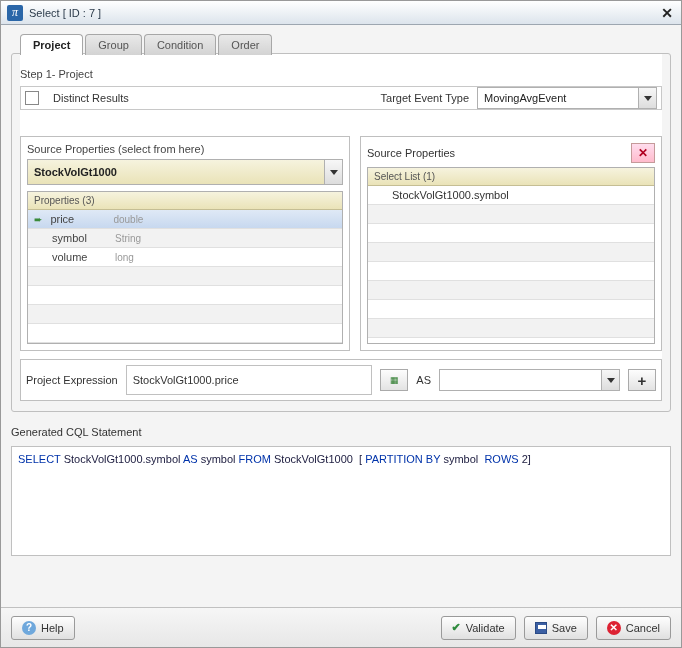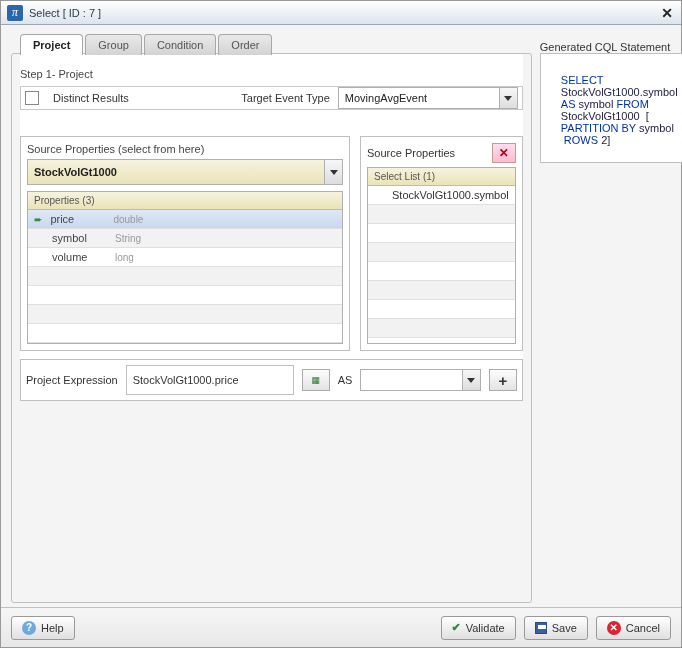--- a/index.html
+++ b/index.html
@@ -2,21 +2,21 @@
 <html><head>
 <meta charset="utf-8">
 <style>
 *{box-sizing:border-box;margin:0;padding:0;font-family:Tahoma,Arial,sans-serif;font-size:11px;color:#333}
 body{background:#f5f5f5}
 .dialog{width:682px;height:648px;background:#f4f4f4;border:1px solid #999;display:flex;flex-direction:column}
 .titlebar{background:linear-gradient(#fff,#dce4ec);border-bottom:1px solid #9da6b0;height:24px;display:flex;align-items:center;padding:0 6px;gap:6px}
 .titlebar .pi-icon{width:16px;height:16px;background:#2a66a8;border-radius:2px;display:flex;align-items:center;justify-content:center;color:#fff;font-family:serif;font-style:italic;font-size:12px}
 .titlebar .title{font-weight:normal;flex:1;color:#2b3a4a}
 .titlebar .close{width:16px;height:16px;font-size:14px;font-weight:bold;cursor:pointer;display:flex;align-items:center;justify-content:center;color:#222}
-.content{flex:1;padding:10px 10px 4px;display:flex;flex-direction:row;gap:8px}
+.content{flex:1;padding:10px 10px 4px;display:flex;flex-direction:column;gap:8px}
 .tabs-wrap{border:1px solid #bfbfbf;border-radius:3px;padding:0 8px 10px;position:relative;margin-top:18px}
 .tabs{display:flex;position:absolute;top:-20px;left:8px}
 .tab{padding:4px 12px;background:linear-gradient(#e9e9e9,#d3d3d3);border:1px solid #a7a7a7;border-bottom:none;border-radius:4px 4px 0 0;margin-right:2px;cursor:pointer;color:#555}
 .tab.active{background:#fff;color:#222;font-weight:bold}
 .tabbody{background:#fff;padding:8px 0 0}
 .step-label{margin:6px 0 6px 0;color:#444}
 .row{display:flex;align-items:center;gap:8px}
 .distinct-row{border:1px solid #c8c8c8;padding:2px 4px;height:24px}
 .chk{width:14px;height:14px;border:1px solid #888;background:#fff;display:inline-block;cursor:pointer}
 .distinct-row .lbl{margin-left:6px}
@@ -40,21 +40,21 @@
 .grid-row:nth-child(even){background:#f2f2f2}
 .grid-row:nth-child(odd){background:#fff}
 .grid-row.sel{background:linear-gradient(#dfe9f6,#c7d8ef)}
 .grid-row .arrow-r{color:#3a8a3a;font-size:10px}
 .prop-name{width:55px;color:#444}
 .prop-type{color:#999;font-size:10px}
 .proj-expr-row{display:flex;align-items:center;gap:8px;margin-top:8px;border:1px solid #bfbfbf;padding:5px}
 .textinput{border:1px solid #c0c0c0;height:30px;padding:0 6px;background:#fff;display:flex;align-items:center}
 .small-btn{width:28px;height:22px;border:1px solid #aaa;background:linear-gradient(#fdfdfd,#e3e3e3);display:flex;align-items:center;justify-content:center;cursor:pointer}
 .gen-cql{margin-top:6px}
-.gen-box{border:1px solid #c0c0c0;background:#fff;height:110px;padding:20px;margin-top:0;overflow:auto;color:#003690}
+.gen-box{border:1px solid #c0c0c0;background:#fff;height:110px;padding:6px;margin-top:8px;overflow:auto;color:#003690}
 .gen-box .kw{color:#0033aa}
 .gen-box .txt{color:#224}
 .footer{border-top:1px solid #c0c0c0;background:linear-gradient(#f6f6f6,#e7e7e7);height:40px;display:flex;align-items:center;padding:0 10px;gap:8px}
 .footer .spacer{flex:1}
 .btn{height:24px;border:1px solid #9a9a9a;border-radius:3px;background:linear-gradient(#fefefe,#e0e0e0);padding:0 10px;display:flex;align-items:center;gap:5px;cursor:pointer;color:#222}
 .icon-help{width:14px;height:14px;border-radius:50%;background:#6fa8dc;display:flex;align-items:center;justify-content:center;color:#fff;font-weight:bold;font-size:10px}
 .icon-check{color:#2e8b3d;font-weight:bold}
 .icon-disk{width:12px;height:12px;background:#3b5fa3;border:1px solid #2a4a85;position:relative}
 .icon-disk::after{content:"";position:absolute;left:2px;top:2px;width:8px;height:4px;background:#fff}
 .icon-cancel{width:14px;height:14px;border-radius:50%;background:#d23;display:flex;align-items:center;justify-content:center;color:#fff;font-weight:bold;font-size:10px}

